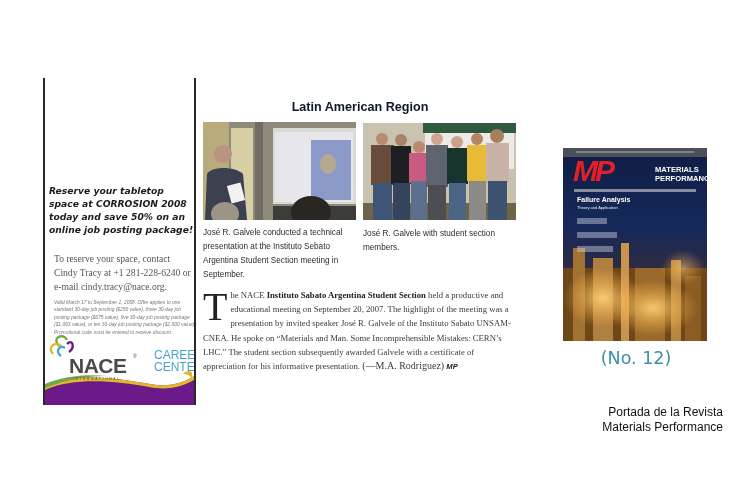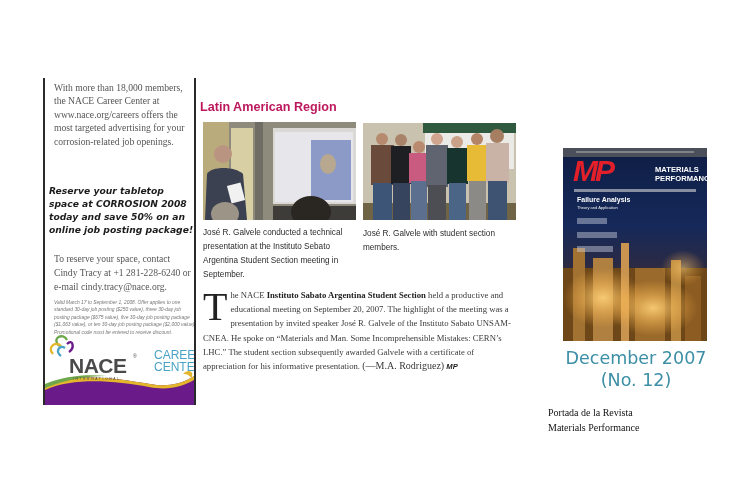--- a/index.html
+++ b/index.html
@@ -41,22 +41,22 @@
     position: absolute; left: 28px; top: 299px;
     font-family: "Liberation Sans", sans-serif; font-size: 3.4px; letter-spacing: 1.6px; color: #4a4a4a;
   }
   .career-word {
     position: absolute; left: 109px; top: 271px; line-height: 12px;
     font-family: Liberation Sans, sans-serif; font-size: 12px; color: #4aa3c6;
   }
 
   
   .article-title {
-    position: absolute; left: 200px; top: 100px; width: 320px; 
-    font-family: "Liberation Sans", sans-serif; font-weight: bold; font-size: 12.6px; color: #be185d;
+    position: absolute; left: 200px; top: 100px; width: 320px; text-align: center;
+    font-family: "Liberation Sans", sans-serif; font-weight: bold; font-size: 12.6px; color: #0f172a;
   }
   .photo { position: absolute; overflow: hidden; }
   .photo1 { left: 203px; top: 122px; width: 153px; height: 98px; }
   .photo2 { left: 363px; top: 123px; width: 153px; height: 97px; }
   .caption {
     position: absolute; font-family: "Liberation Sans", sans-serif;
     font-size: 8.2px; line-height: 14px; color: #2b2b2b;
   }
   .cap1 { left: 203px; top: 226px; width: 155px; }
   .cap2 { left: 363px; top: 227px; width: 155px; }
@@ -94,29 +94,28 @@
     position: absolute; left: 14px; top: 48px; font-family: "Liberation Sans", sans-serif; font-weight: bold;
     font-size: 7px; color: #fff; line-height: 8px;
   }
   .cover-sub { position: absolute; left: 14px; font-family: "Liberation Sans", sans-serif; font-size: 4px; color: #eee; line-height: 5px; }
   .cover-lights { position: absolute; left: 0; top: 0; width: 144px; height: 193px; }
   .issue-date {
     position: absolute; left: 556px; top: 347px; width: 160px; text-align: center;
     font-family: "DejaVu Sans", sans-serif; font-size: 17.5px; line-height: 22px; color: #3c8fa6;
   }
   .cover-caption {
-    position: absolute; left: 548px; top: 405px; width: 175px; text-align: left;
-    font-family: Liberation Serif, serif; font-size: 10px; line-height: 15px; color: #111;
+    position: absolute; left: 548px; top: 405px; width: 175px; text-align: right;
+    font-family: Liberation Sans, sans-serif; font-size: 12px; line-height: 15px; color: #111;
   }
 </style>
 </head>
 <body>
 
 <div class="ad">
-  <div class="ad-intro">With more than 18,000 members, the NACE Career Center at www.nace.org/careers offers the most targeted advertising for your corrosion-related job openings.</div>
   <div class="ad-promo">Reserve your tabletop space at CORROSION 2008 today and save 50% on an online job posting package!</div>
   <div class="ad-contact">To reserve your space, contact Cindy Tracy at +1 281-228-6240 or e-mail cindy.tracy@nace.org.</div>
   <div class="ad-fine">Valid March 17 to September 1, 2008. Offer applies to one standard 30-day job posting ($250 value), three 30-day job posting package ($675 value), five 30-day job posting package ($1,063 value), or ten 30-day job posting package ($2,000 value). Promotional code must be entered to receive discount.</div>
 
   <svg class="ad-logo" viewBox="0 0 149 72" preserveAspectRatio="none">
 
     <g fill="none" stroke-width="2.4">
       <path d="M14 12 C6 4, 18 -2, 22 6" stroke="#6fa84a"></path>
       <path d="M8 20 C2 14, 10 6, 16 12" stroke="#e3b62c"></path>
       <path d="M16 22 C10 18, 14 10, 20 14" stroke="#4aa3c6"></path>
@@ -226,20 +225,19 @@
   </div>
   <div class="cover-strap"></div>
   <div class="cover-headline">Failure Analysis</div>
   <div class="cover-sub" style="top:57px;">Theory and Application</div>
   <div class="cover-sub" style="top:70px;width:30px;height:6px;background:#cfd3e0;opacity:.45"></div>
   <div class="cover-sub" style="top:84px;width:40px;height:6px;background:#cfd3e0;opacity:.45"></div>
   <div class="cover-sub" style="top:98px;width:36px;height:6px;background:#cfd3e0;opacity:.45"></div>
 </div>
 
 <div class="issue-date">
-  <div>December 2007</div>
   <div>(No. 12)</div>
 </div>
 
 <div class="cover-caption">
   <div>Portada de la Revista</div>
   <div>Materials Performance</div>
 </div>
 
 </body></html>

